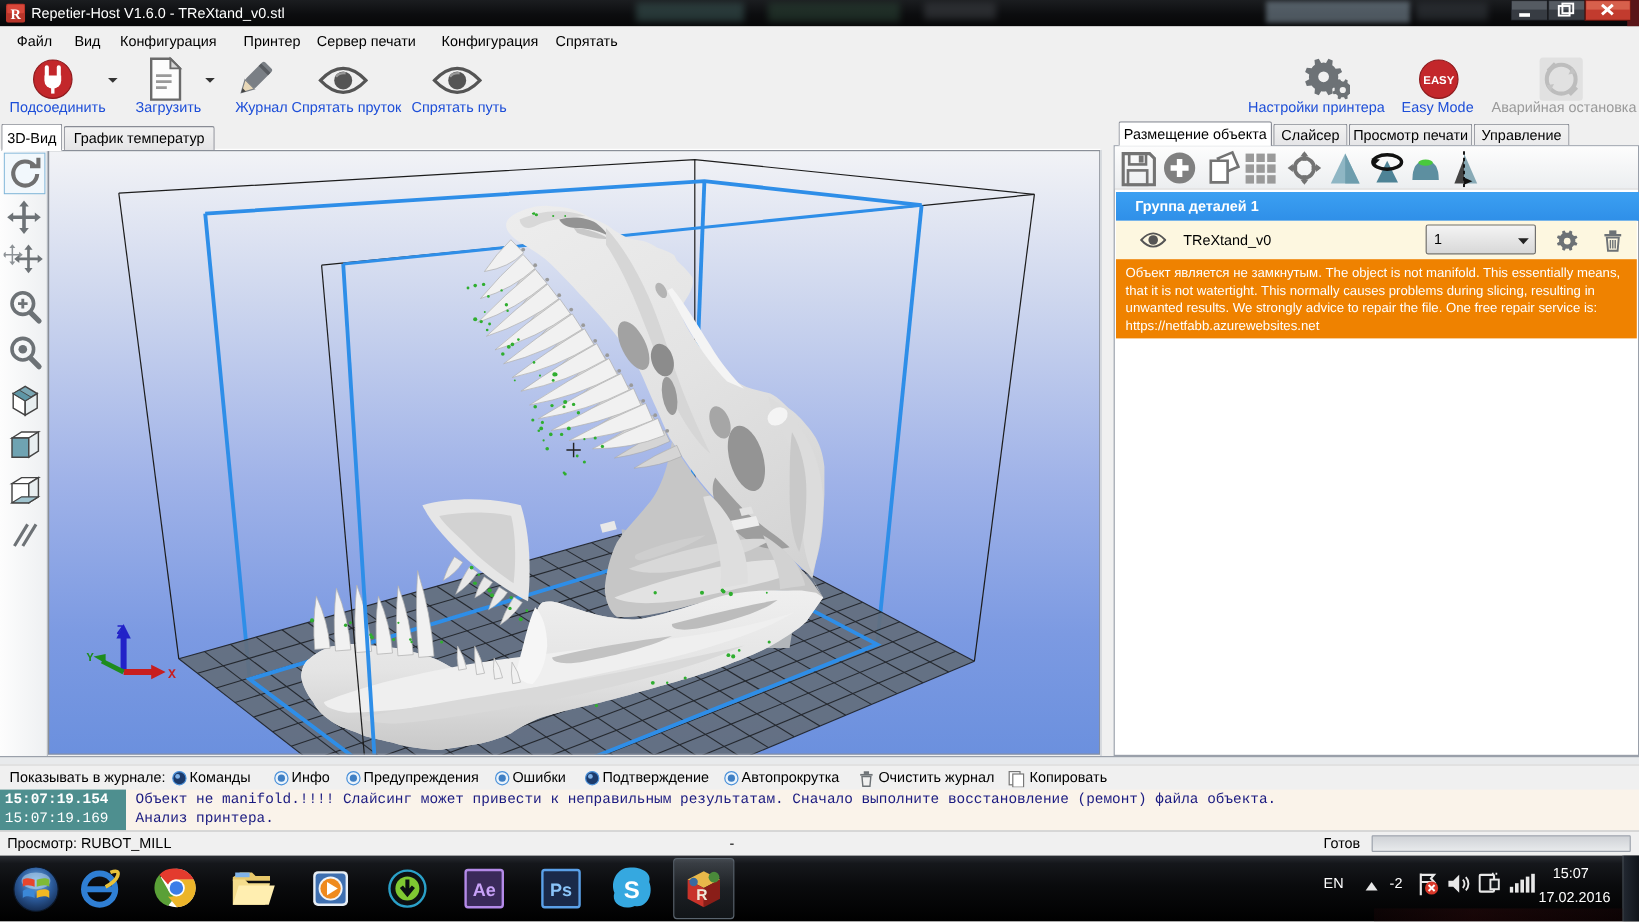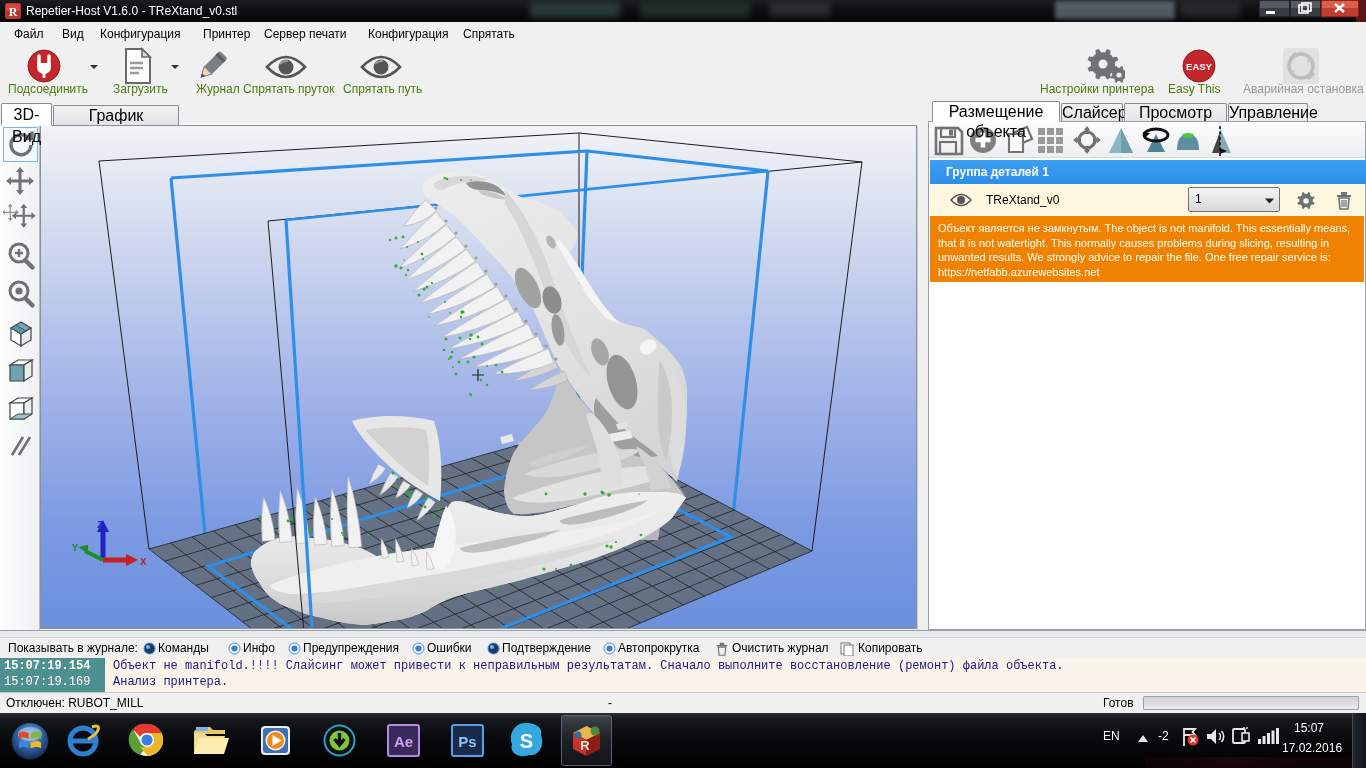--- a/index.html
+++ b/index.html
@@ -7,24 +7,24 @@
 #root{position:relative;width:1366px;height:768px;background:#f0f0f0;}
 .abs{position:absolute;}
 
 #titlebar{left:0;top:0;width:1366px;height:22px;background:linear-gradient(180deg,#1b1d20 0%,#0c0d0f 55%,#070708 100%);color:#fff;font-size:12px;}
 #titletext{left:26px;top:4px;color:#fff;}
 
 #menubar{left:0;top:22px;width:1366px;height:23px;background:#f0f0f0;font-size:12px;color:#000;border-bottom:1px solid #f0f0f0;}
 .menuitem{position:absolute;top:5px;}
 
 #toolbar{left:0;top:45px;width:1366px;height:56px;background:#f0f0f0;font-size:12px;}
-.tbtext{position:absolute;top:37px;color:#4d7c0f;}
+.tbtext{position:absolute;top:37px;color:#1d4ed8;}
 
 #tabbarL{left:0;top:101px;width:917px;height:24px;background:#f0f0f0;border-bottom:1px solid #fff;}
-.tab{position:absolute;font-size:16px;text-align:center;border:1px solid #898c95;border-bottom:none;border-radius:2px 2px 0 0;}
+.tab{position:absolute;font-size:12px;text-align:center;border:1px solid #898c95;border-bottom:none;border-radius:2px 2px 0 0;}
 .tabactive{background:#fff;z-index:2;}
 .tabinactive{background:linear-gradient(180deg,#f2f2f2,#e4e4e6);}
 
 #leftcol{left:0;top:125px;width:40px;height:505px;background:linear-gradient(90deg,#fdfdfd,#eef0f2);border-right:1px solid #b7bcc4;}
 
 #viewport{left:40px;top:125px;width:877px;height:504px;}
 
 #splitter{left:917px;top:125px;width:11px;height:505px;background:#f0f0f0;border-left:1px solid #c9cdd4;}
 
 #rightpanel{left:928px;top:101px;width:438px;height:529px;background:#f0f0f0;}
@@ -136,21 +136,21 @@
         <path d="M14 2 l2 3.4 a9 9 0 0 1 4 0 L22 2 l3.6 1.4 l-0.4 4 a9 9 0 0 1 2.8 2.8 l4-0.4 L33.4 13 l-3.4 2 a9 9 0 0 1 0 4 l3.4 2 l-1.4 3.6 l-4-0.4 a9 9 0 0 1 -2.8 2.8 l0.4 4 L22 32.4 l-2-3.4 a9 9 0 0 1 -4 0 l-2 3.4 L10.4 31 l0.4-4 a9 9 0 0 1 -2.8-2.8 l-4 0.4 L2.6 21 l3.4-2 a9 9 0 0 1 0-4 l-3.4-2 l1.4-3.6 l4 0.4 a9 9 0 0 1 2.8-2.8 l-0.4-4 z"></path>
       </g>
       <circle cx="34" cy="28" r="2.6" fill="#f0f0f0"></circle>
     </svg>
     <div class="tbtext" style="left:1040px">Настройки принтера</div>
 
     <svg class="abs" style="left:1181px;top:3px" width="36" height="36" viewBox="0 0 36 36">
       <circle cx="18" cy="18" r="16" fill="#c3272b" stroke="#8e1b1e"></circle>
       <text x="18" y="22" font-size="9.5" font-weight="bold" fill="#fff" text-anchor="middle">EASY</text>
     </svg>
-    <div class="tbtext" style="left:1168px">Easy This</div>
+    <div class="tbtext" style="left:1168px">Easy Mode</div>
 
     <svg class="abs" style="left:1282px;top:2px" width="38" height="38" viewBox="0 0 38 38">
       <rect x="1" y="1" width="36" height="36" rx="3" fill="#d8d8d8" opacity="0.65"></rect>
       <circle cx="19" cy="19" r="12" fill="none" stroke="#bdbdbd" stroke-width="3.4"></circle>
       <path d="M8 12 l6-6 M26 32 l6-6" stroke="#bdbdbd" stroke-width="3"></path>
       <path d="M28 9 l3 5 l-6 1 z M10 29 l-3-5 l6-1 z" fill="#c4c4c4"></path>
     </svg>
     <div class="tbtext" style="left:1243px;color:#9a9a9a">Аварийная остановка</div>
   </div>
   <div class="abs" id="tabbarL">
@@ -704,21 +704,21 @@
     <span class="abs" style="left:858px;top:3px">Копировать</span>
   </div>
   <div class="abs" id="logarea">
     <div class="abs" style="left:0;top:0;width:105px;height:34px;background:#4e8f8f;"></div>
     <div class="abs" style="left:4px;top:1px;color:#fff;font-weight:bold;">15:07:19.154</div>
     <div class="abs" style="left:4px;top:17px;color:#fff;">15:07:19.169</div>
     <div class="abs" style="left:113px;top:1px;color:#1a1a80;">Объект не manifold.!!!! Слайсинг может привести к неправильным результатам. Сначало выполните восстановление (ремонт) файла объекта.</div>
     <div class="abs" style="left:113px;top:17px;color:#1a1a80;">Анализ принтера.</div>
   </div>
   <div class="abs" id="statusbar">
-    <span class="abs" style="left:6px;top:3px">Отключен: RUBOT_MILL</span>
+    <span class="abs" style="left:6px;top:3px">Просмотр: RUBOT_MILL</span>
     <span class="abs" style="left:608px;top:3px">-</span>
     <span class="abs" style="left:1103px;top:3px">Готов</span>
     <div class="abs" style="left:1143px;top:3px;width:216px;height:14px;background:linear-gradient(180deg,#cfd2d6,#e8eaec);border:1px solid #9aa0aa;border-radius:1px;"></div>
   </div>
   <div class="abs" id="taskbar">
 
     <svg class="abs" style="left:10px;top:8px" width="40" height="40" viewBox="0 0 40 40">
       <defs>
           <radialGradient id="orb" cx="50%" cy="35%" r="65%">
             <stop offset="0%" stop-color="#7ab6e8"></stop>

